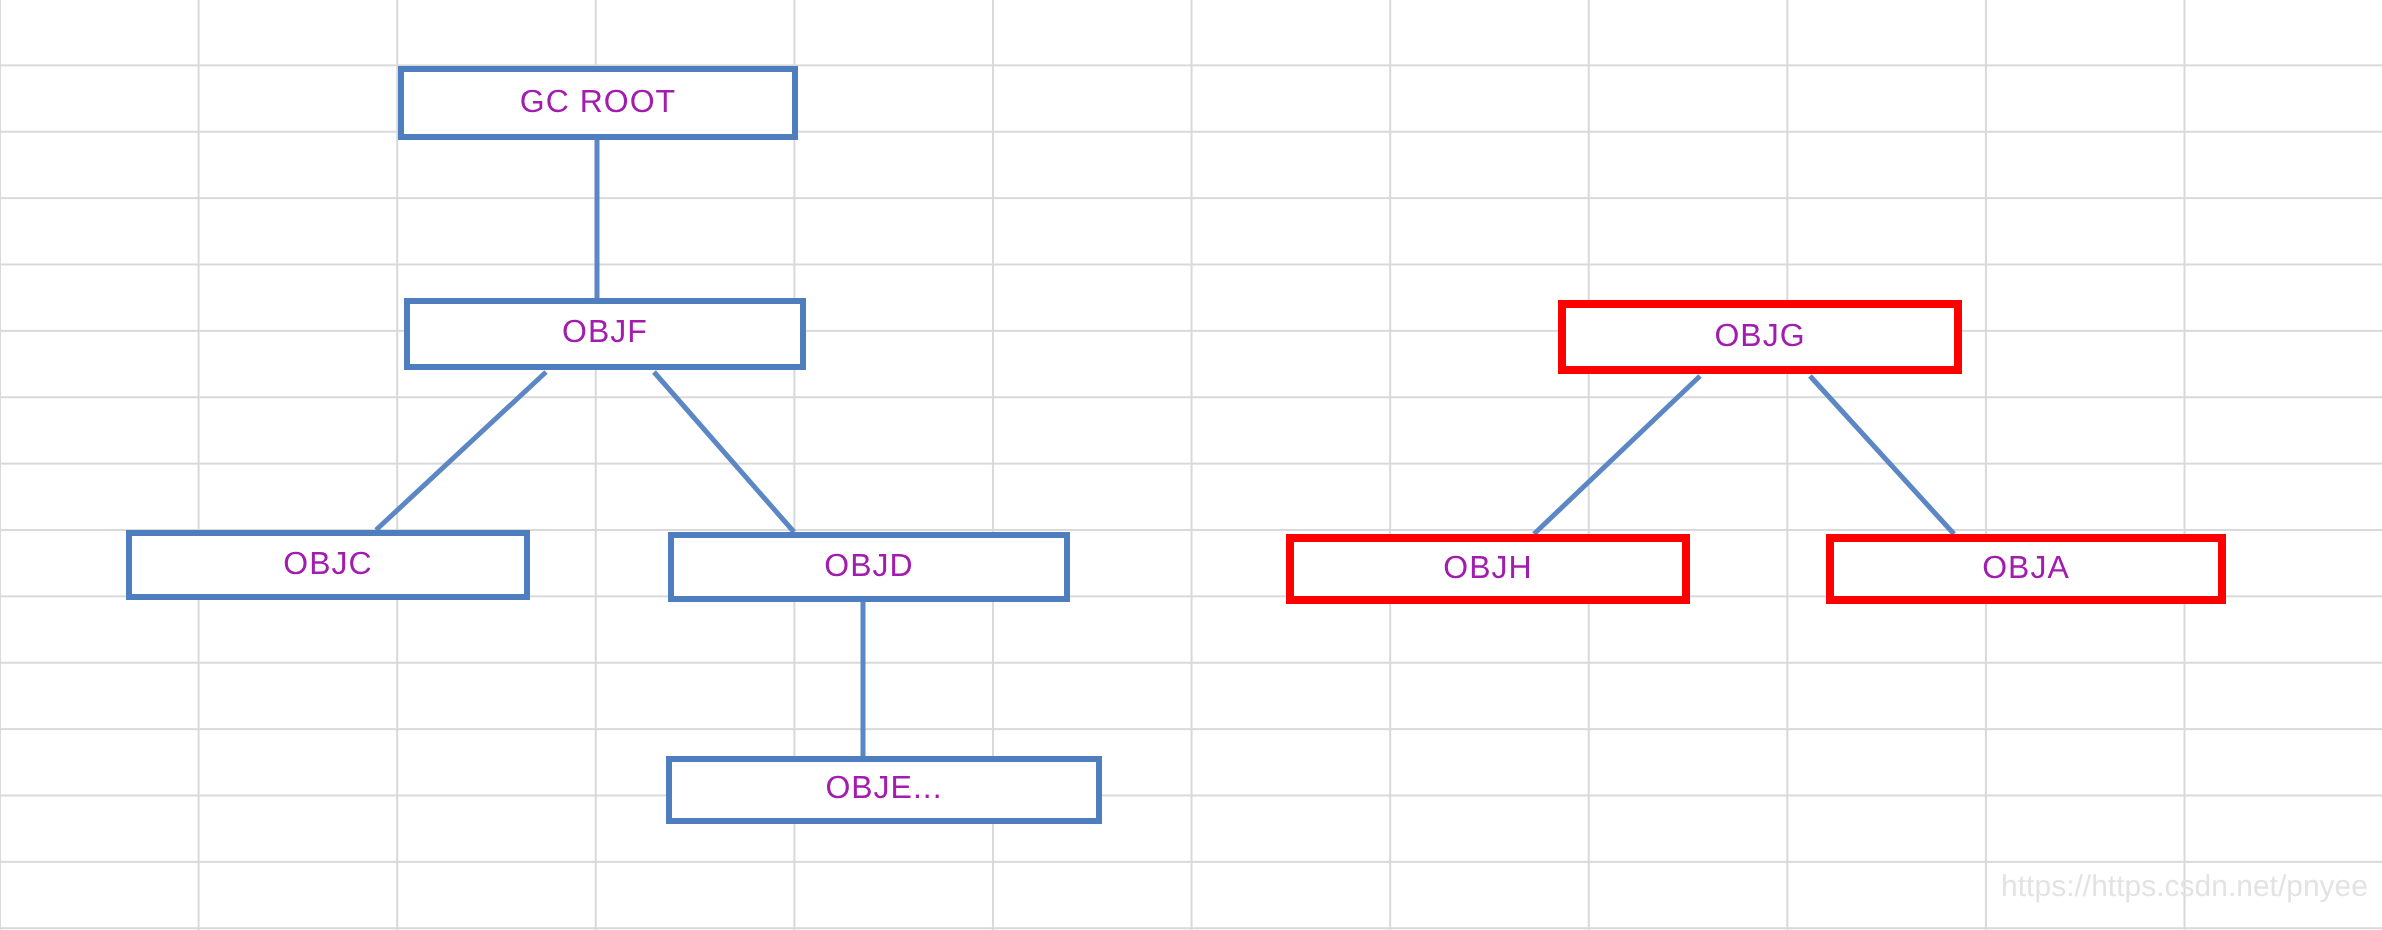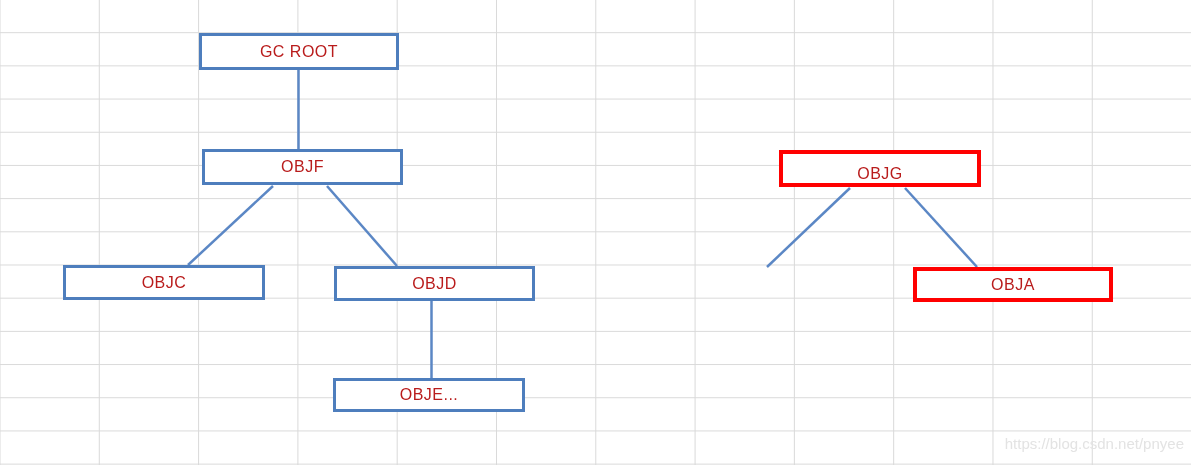--- a/index.html
+++ b/index.html
@@ -33,33 +33,33 @@
   }
   .node {
     position: absolute;
     box-sizing: border-box;
     background: #ffffff;
     border: 3px solid #4e7ebd;
     display: flex;
     align-items: center;
     justify-content: center;
     font-size: 16px;
-    color: #b91c1c;
+    color: #a21caf;
     letter-spacing: 0.5px;
   }
   .node.unreachable {
     border: 4px solid #ff0000;
   }
   #node-gc-root { left: 199px; top: 33px;  width: 200px; height: 37px; }
   #node-obja    { left: 202px; top: 149px; width: 201px; height: 36px; }
   #node-objc    { left: 63px;  top: 265px; width: 202px; height: 35px; }
   #node-objd    { left: 334px; top: 266px; width: 201px; height: 35px; }
   #node-objf    { left: 62px;  top: 373px; width: 201px; height: 37px; }
-  #node-obje    { left: 333px; top: 378px; width: 192px; height: 34px; }
-  #node-objg    { left: 779px; top: 150px; width: 202px; height: 37px; align-items: flex-end; }
+  #node-obje    { left: 333px; top: 378px; width: 218px; height: 34px; }
+  #node-objg    { left: 779px; top: 150px; width: 202px; height: 37px; }
   #node-objh    { left: 643px; top: 267px; width: 202px; height: 35px; }
   #node-objt    { left: 913px; top: 267px; width: 200px; height: 35px; }
   .watermark {
     position: absolute;
     right: 7px;
     top: 435px;
     font-size: 15px;
     color: #e3e3e3;
     white-space: nowrap;
     user-select: none;
@@ -97,20 +97,23 @@
 
 
   <div class="node" id="node-obje">
     <span>OBJE...</span>
   </div>
 
   <div class="node unreachable" id="node-objg">
     <span>OBJG</span>
   </div>
 
+  <div class="node unreachable" id="node-objh">
+    <span>OBJH</span>
+  </div>
 
   <div class="node unreachable" id="node-objt">
     <span>OBJA</span>
   </div>
 
-  <div class="watermark">https://blog.csdn.net/pnyee</div>
+  <div class="watermark">https://https.csdn.net/pnyee</div>
 
 </div>
 
 </body></html>

